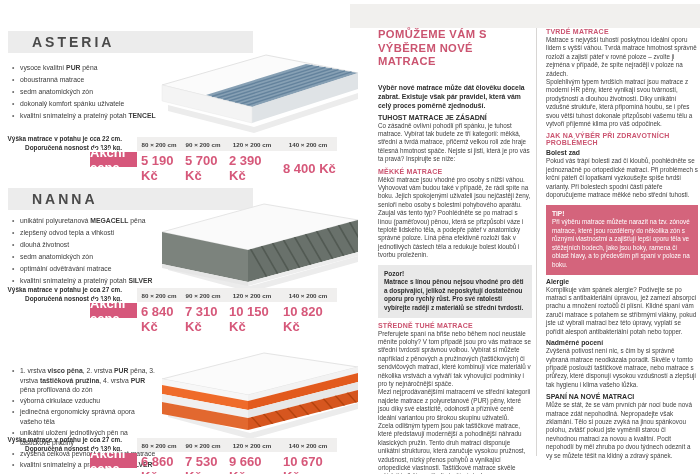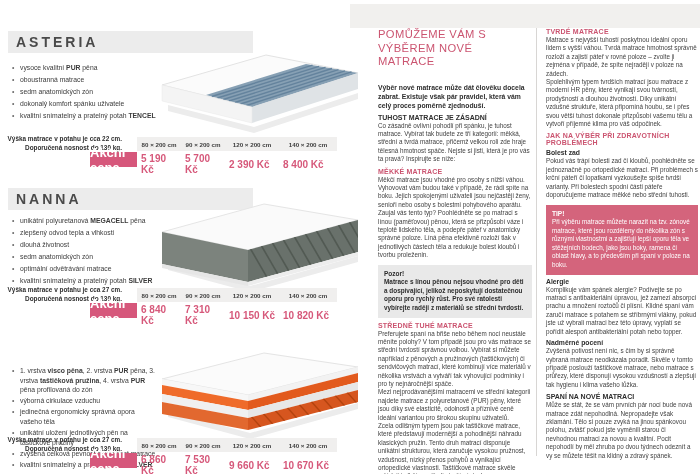--- a/index.html
+++ b/index.html
@@ -1,47 +1,47 @@
 <!DOCTYPE html>
 <html><head>
 <meta charset="utf-8">
 <style>
   html,body{margin:0;padding:0;background:#fff;}
   .page{position:relative;width:700px;height:474px;background:#ffffff;overflow:hidden;
         font-family:"Liberation Sans",sans-serif;color:#3b3b3b;}
   
   .product{position:absolute;left:0;width:362px;}
   .pbar{position:absolute;left:8px;top:0;width:245px;height:22px;background:#ececec;
-        display:flex;align-items:center;padding-left:8px;box-sizing:border-box;}
+        display:flex;align-items:center;padding-left:24px;box-sizing:border-box;}
   .pbar span{font-size:14px;font-weight:bold;letter-spacing:3px;color:#4a4a4a;}
   .bullets{position:absolute;left:12px;margin:0;padding:0;list-style:none;width:146px;}
   .bullets li{position:relative;padding-left:8px;font-size:6.8px;line-height:9.6px;
               color:#3b3b3b;margin-bottom:2.5px;}
   .bullets.tight li{margin-bottom:1.5px;}
   .bullets li::before{content:"•";position:absolute;left:0;top:0;color:#6b6b6b;font-size:6.8px;}
   .pimg{position:absolute;right:0;}
   .ptable{position:absolute;left:0;width:362px;height:34px;}
   .note{position:absolute;left:0;top:-3px;width:122px;text-align:right;
         font-size:6.4px;line-height:9.4px;font-weight:bold;color:#2f2f2f;}
   .badge{position:absolute;left:90px;top:15px;width:47px;height:15px;background:#d6577b;
          color:#fff;font-size:13px;font-weight:bold;display:flex;align-items:center;
          justify-content:center;}
   .sizes{position:absolute;left:137px;top:0;width:200px;height:14px;background:#f0efee;
          display:grid;grid-template-columns:44px 44px 54px 58px;align-items:center;}
   .sizes span{font-size:6.2px;font-weight:bold;color:#3c3c3c;text-align:center;}
   .prices{position:absolute;left:137px;top:16px;width:200px;height:13px;
           display:grid;grid-template-columns:44px 44px 54px 58px;align-items:center;}
-  .prices span{font-size:10px;font-weight:bold;color:#d6587a;padding-left:4px;}
+  .prices span{font-size:13px;font-weight:bold;color:#d6587a;padding-left:4px;}
   
   .topstrip{position:absolute;left:350px;top:4px;width:350px;height:24px;background:#f1f0ee;}
   .vrule{position:absolute;left:536px;top:28px;width:1px;height:428px;background:#d8d6d4;}
   .col{position:absolute;top:28px;}
   .col1{left:378px;width:154px;}
   .col2{left:546px;width:152px;}
-  .atitle{color:#cb5470;font-weight:normal;font-size:11.2px;line-height:13.5px;
+  .atitle{color:#cb5470;font-weight:bold;font-size:11.2px;line-height:13.5px;
           letter-spacing:0.4px;margin:0 0 14px;}
   .intro{font-size:6.8px;line-height:9px;font-weight:bold;color:#2d2d2d;margin:0 0 3px;}
   .hd{font-size:7px;font-weight:bold;color:#2d2d2d;margin:4px 0 1px;}
   .hp{font-size:7px;font-weight:bold;color:#cb5470;margin:4px 0 1px;letter-spacing:0.2px;}
   .hs{font-size:6.8px;font-weight:bold;color:#2d2d2d;margin:3px 0 1px;}
   .p{font-size:6.3px;line-height:8.4px;color:#3f3f3f;margin:0;}
   .graybox{background:#e9e9e9;padding:5px 6px;margin:5px 0 3px;}
   .graybox .t{font-size:6.5px;font-weight:bold;color:#2d2d2d;line-height:8.6px;}
   .graybox .b{font-size:6.4px;font-weight:bold;color:#2d2d2d;line-height:8.6px;}
   .pinkbox{background:#d4647c;padding:5px 6px;margin:5px 0 3px;}

